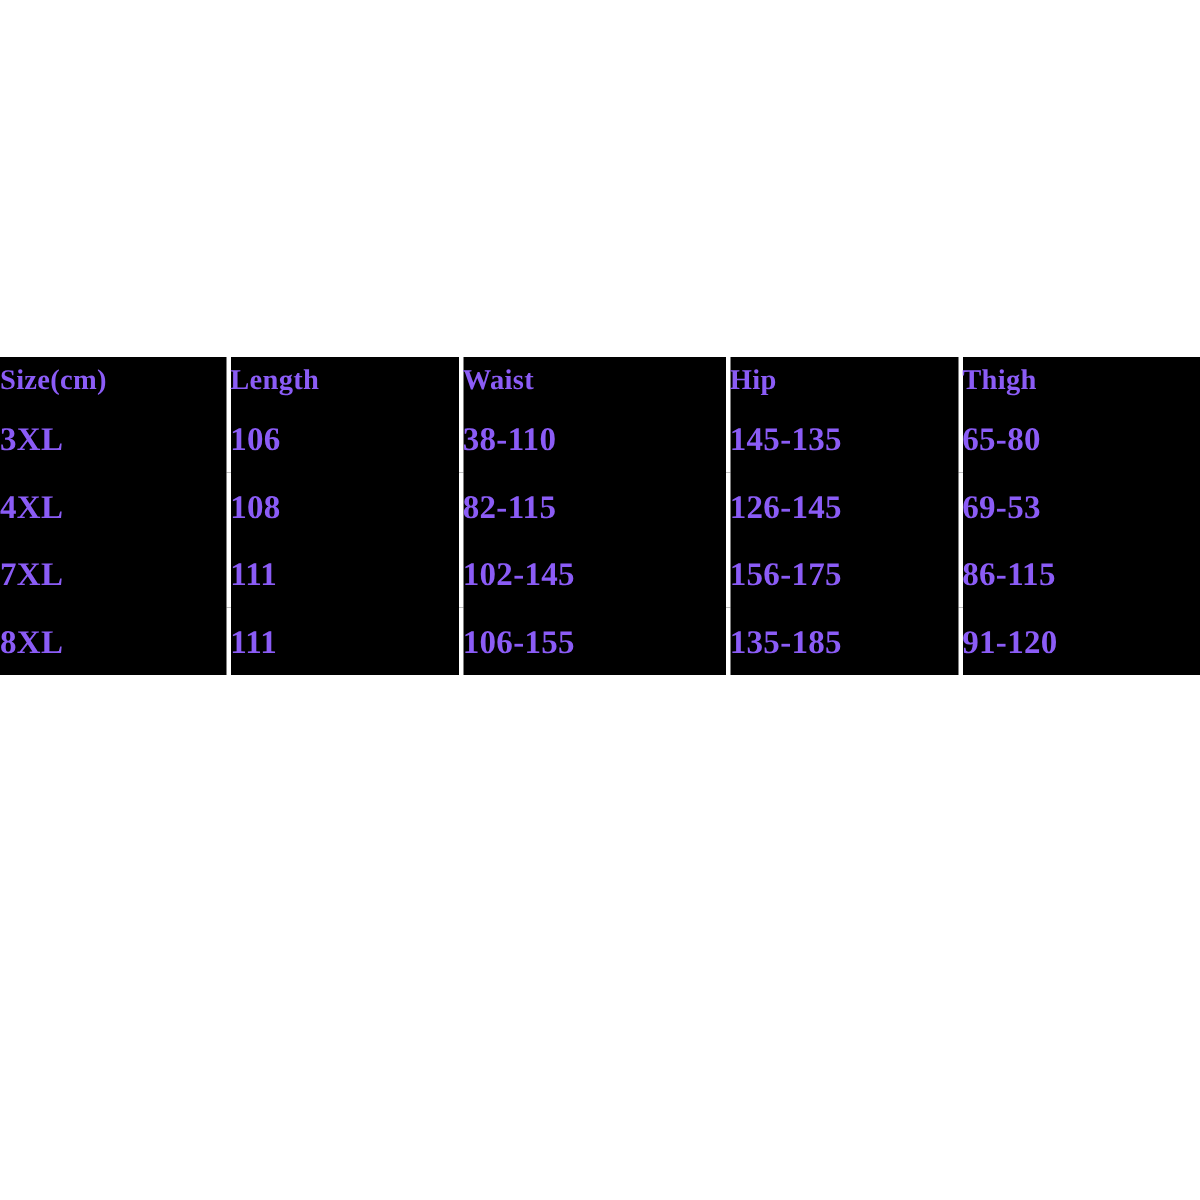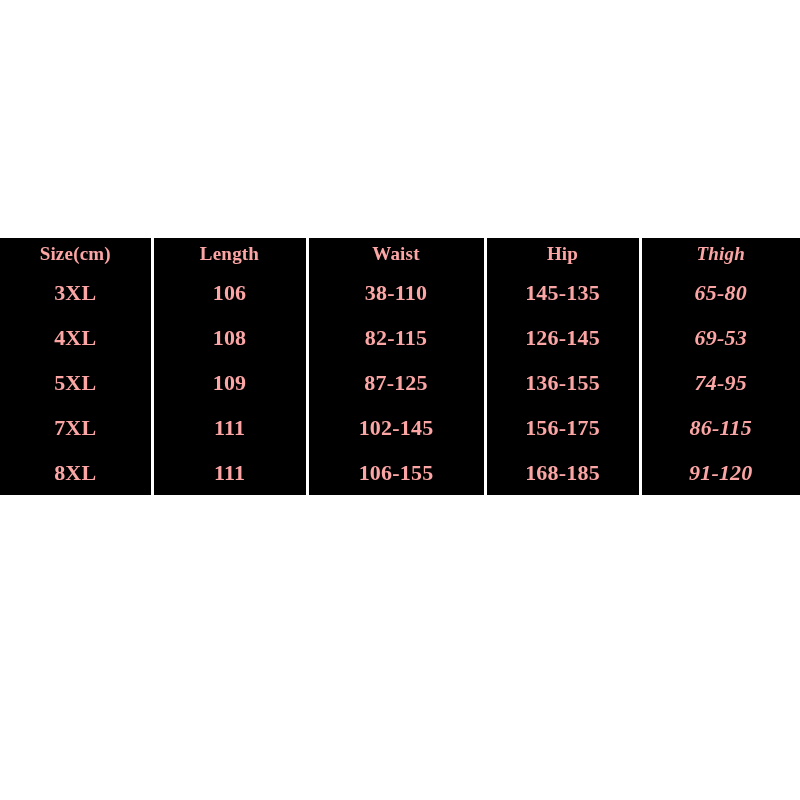--- a/index.html
+++ b/index.html
@@ -26,29 +26,28 @@
     width: 800px;
   }
   table.size-table {
     border-collapse: collapse;
     width: 800px;
     background: #000000;
     table-layout: fixed;
   }
   table.size-table td {
     background: #000000;
-    color: #fca5a5;
-    text-align: center;
+    color: #8b5cf6;
+    text-align: left;
     vertical-align: middle;
     border-right: 3px solid #ffffff;
     padding: 0;
   }
   table.size-table tr td:last-child {
     border-right: none;
-    font-style: italic;
   }
   table.size-table thead td {
     height: 32px;
     font-size: 19px;
     font-weight: bold;
     letter-spacing: 0.2px;
   }
   table.size-table tbody td {
     height: 45px;
     font-size: 22px;
@@ -94,37 +93,30 @@
           <td>65-80</td>
         </tr>
         <tr>
           <td>4XL</td>
           <td>108</td>
           <td>82-115</td>
           <td>126-145</td>
           <td>69-53</td>
         </tr>
         <tr>
-          <td>5XL</td>
-          <td>109</td>
-          <td>87-125</td>
-          <td>136-155</td>
-          <td>74-95</td>
-        </tr>
-        <tr>
           <td>7XL</td>
           <td>111</td>
           <td>102-145</td>
           <td>156-175</td>
           <td>86-115</td>
         </tr>
         <tr>
           <td>8XL</td>
           <td>111</td>
           <td>106-155</td>
-          <td>168-185</td>
+          <td>135-185</td>
           <td>91-120</td>
         </tr>
       </tbody>
     </table>
   </div>
 
 </div>
 
 </body></html>

